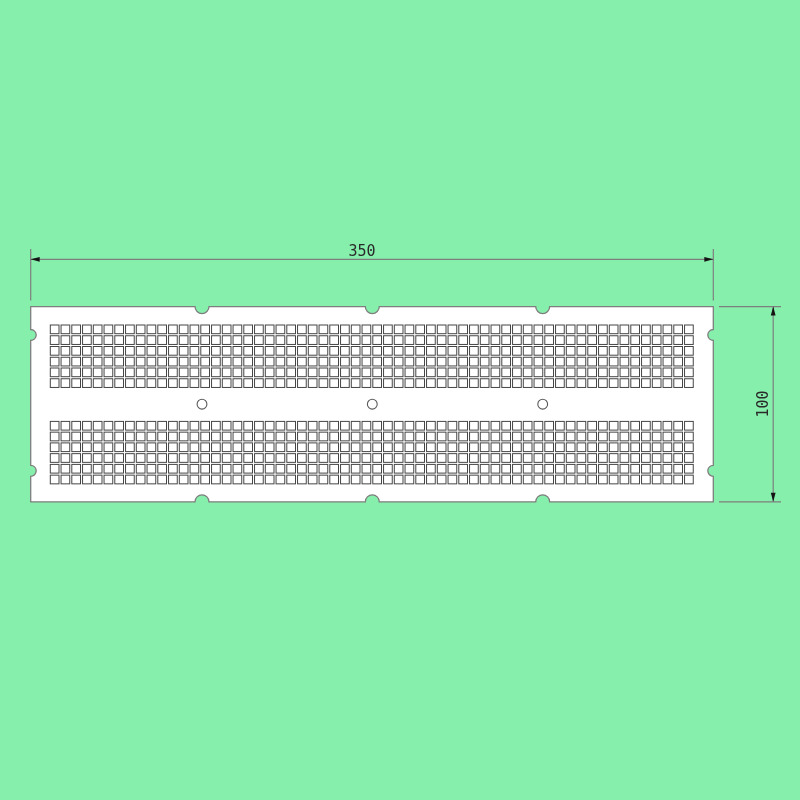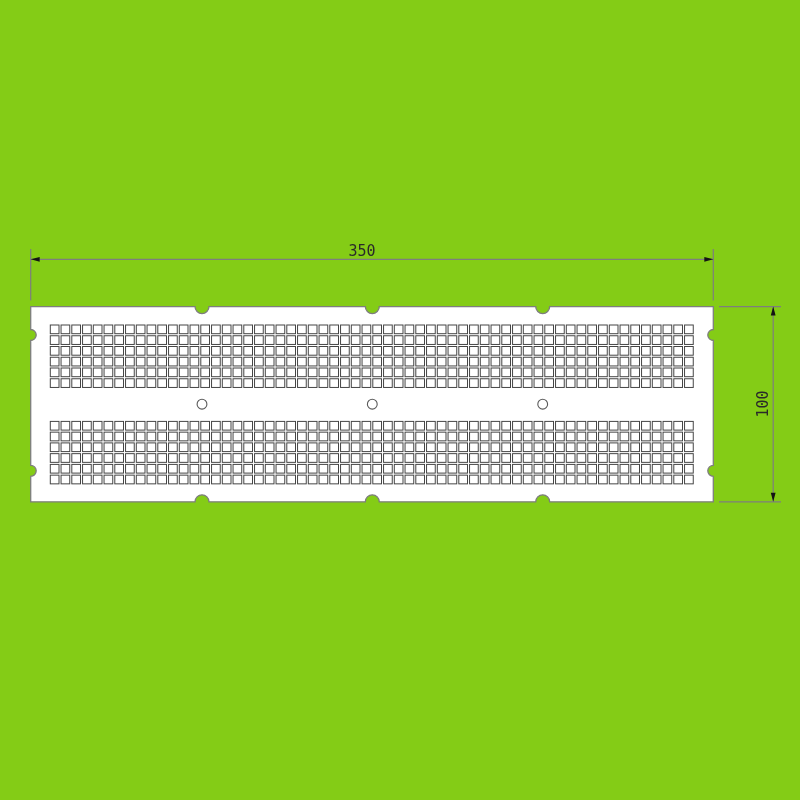--- a/index.html
+++ b/index.html
@@ -5,21 +5,21 @@
   html, body {
     margin: 0;
     padding: 0;
     background: #ffffff;
     font-family: "DejaVu Sans Mono", "Liberation Mono", monospace;
   }
   .canvas {
     position: relative;
     width: 800px;
     height: 800px;
-    background: #84cc16;
+    background: #86efac;
     overflow: hidden;
   }
   #drawing-svg {
     position: absolute;
     left: 0;
     top: 0;
     width: 800px;
     height: 800px;
     display: block;
   }

